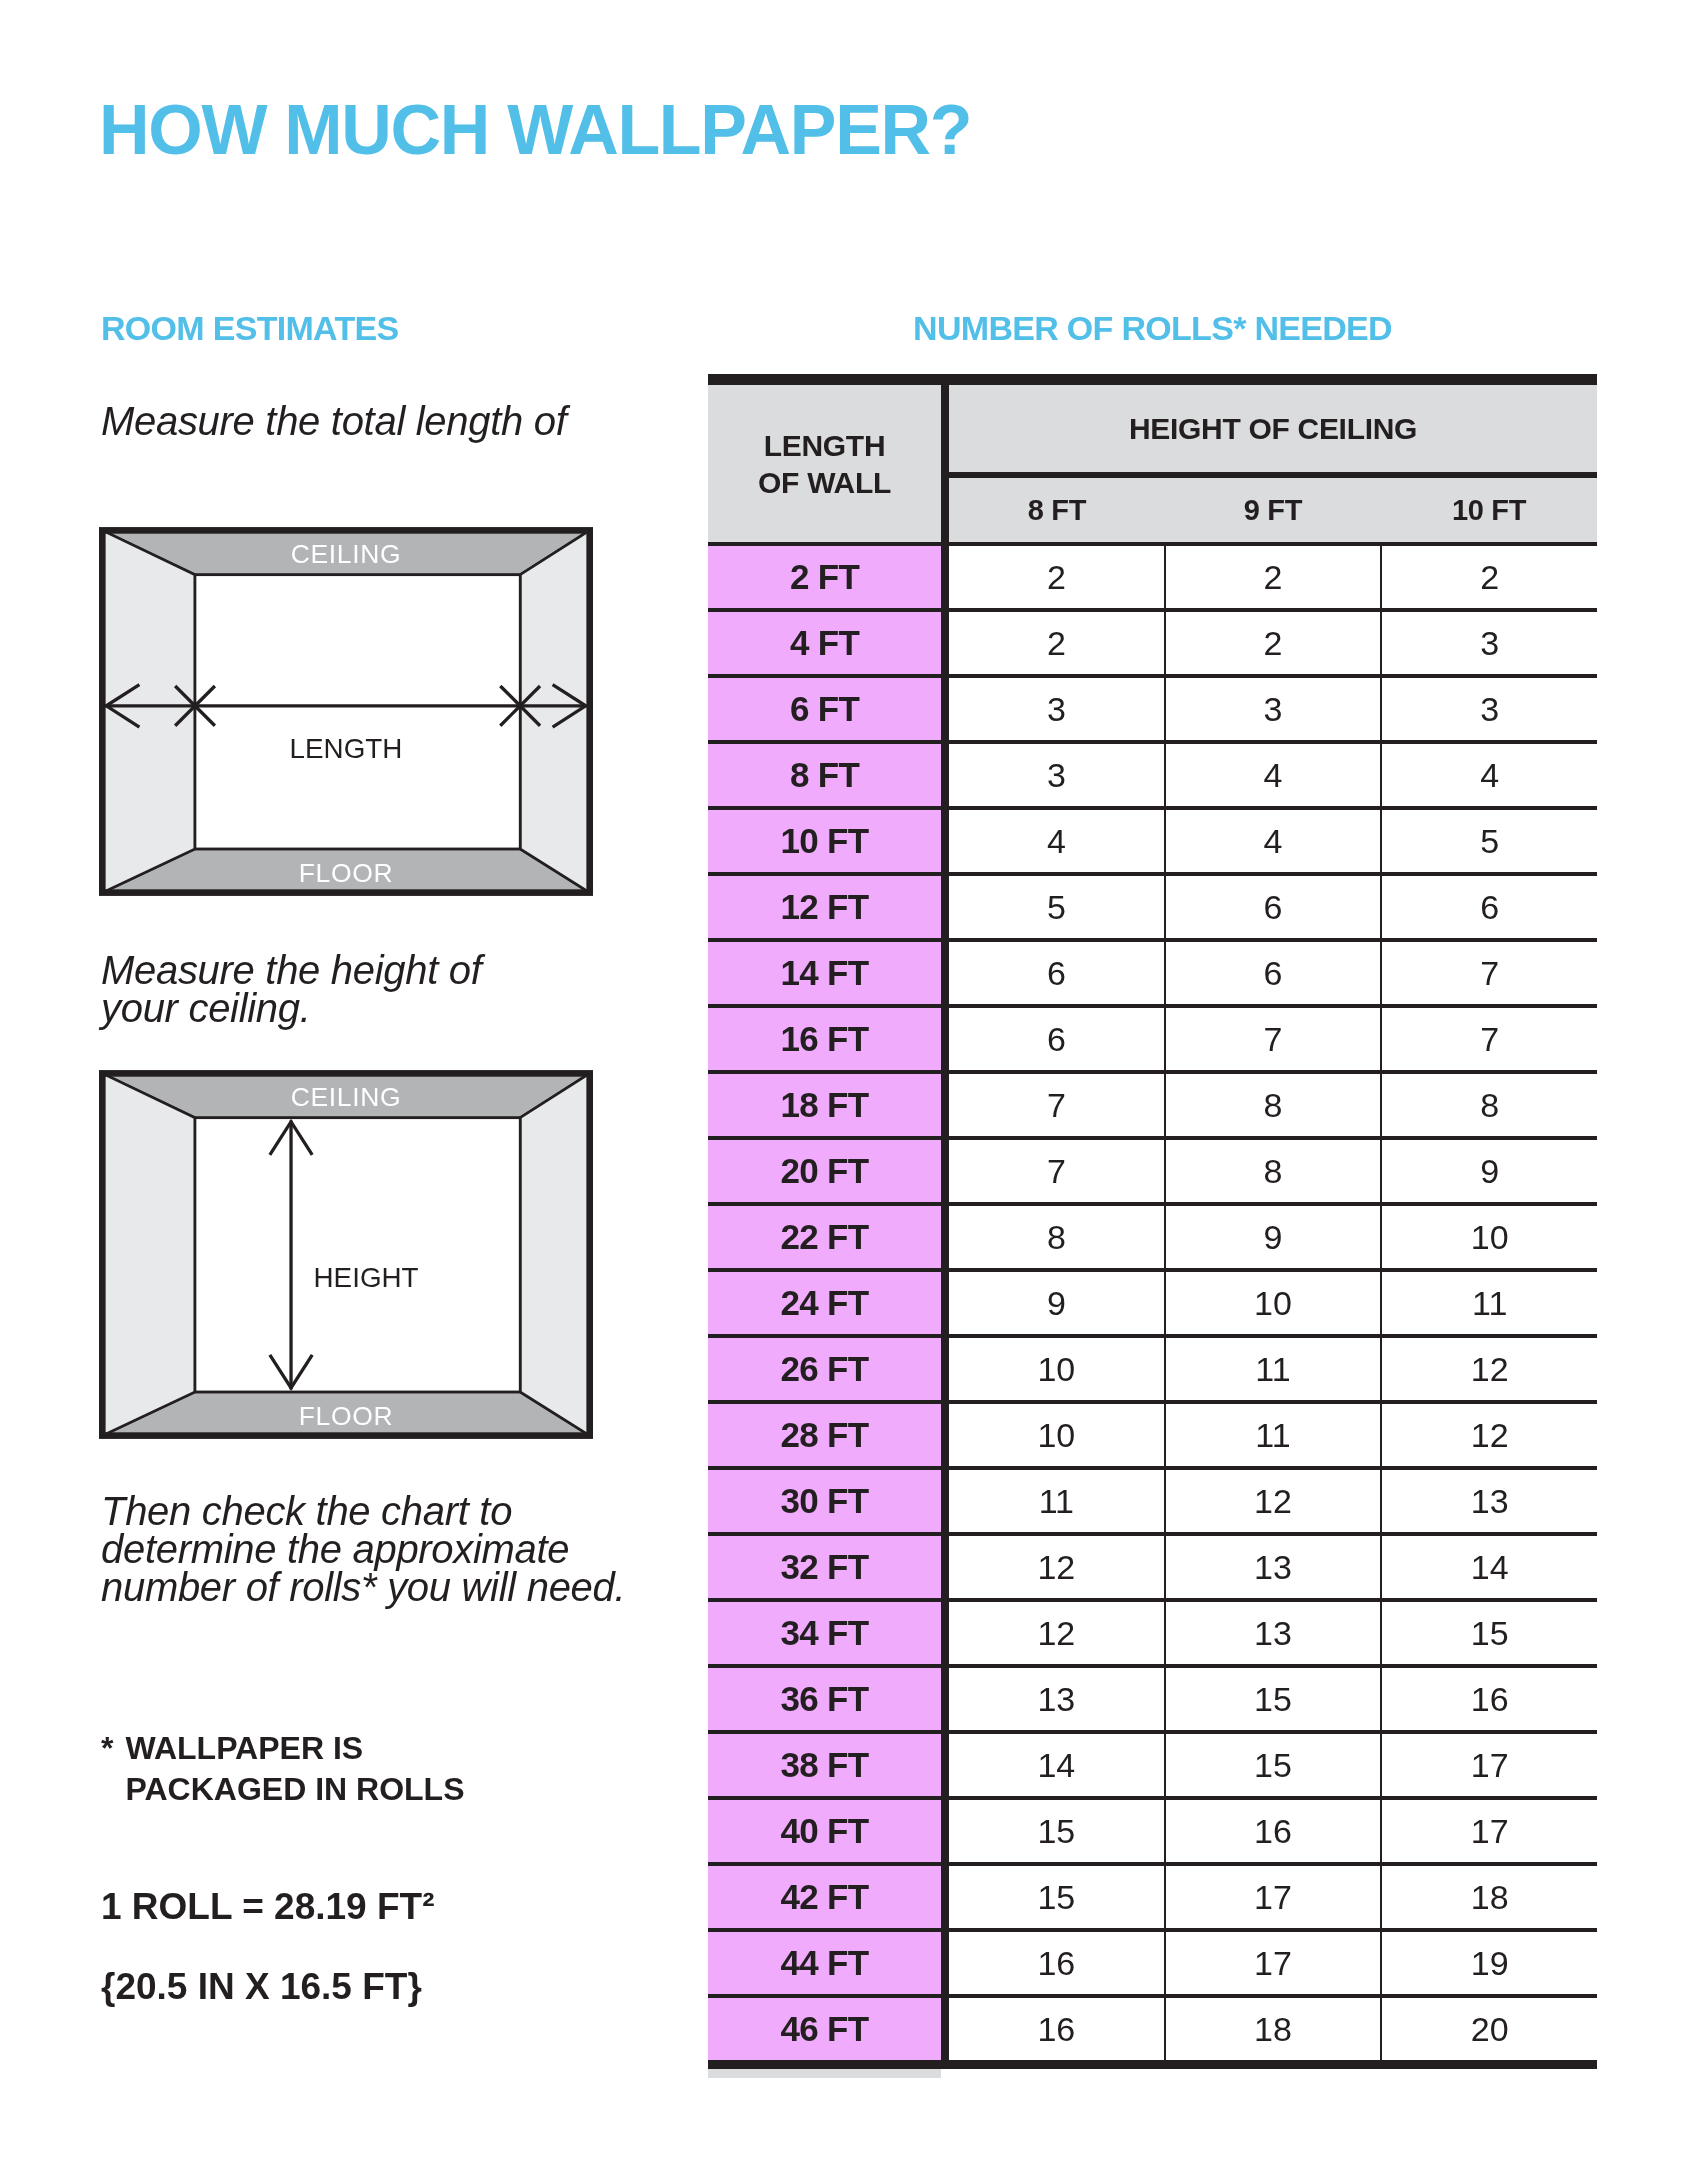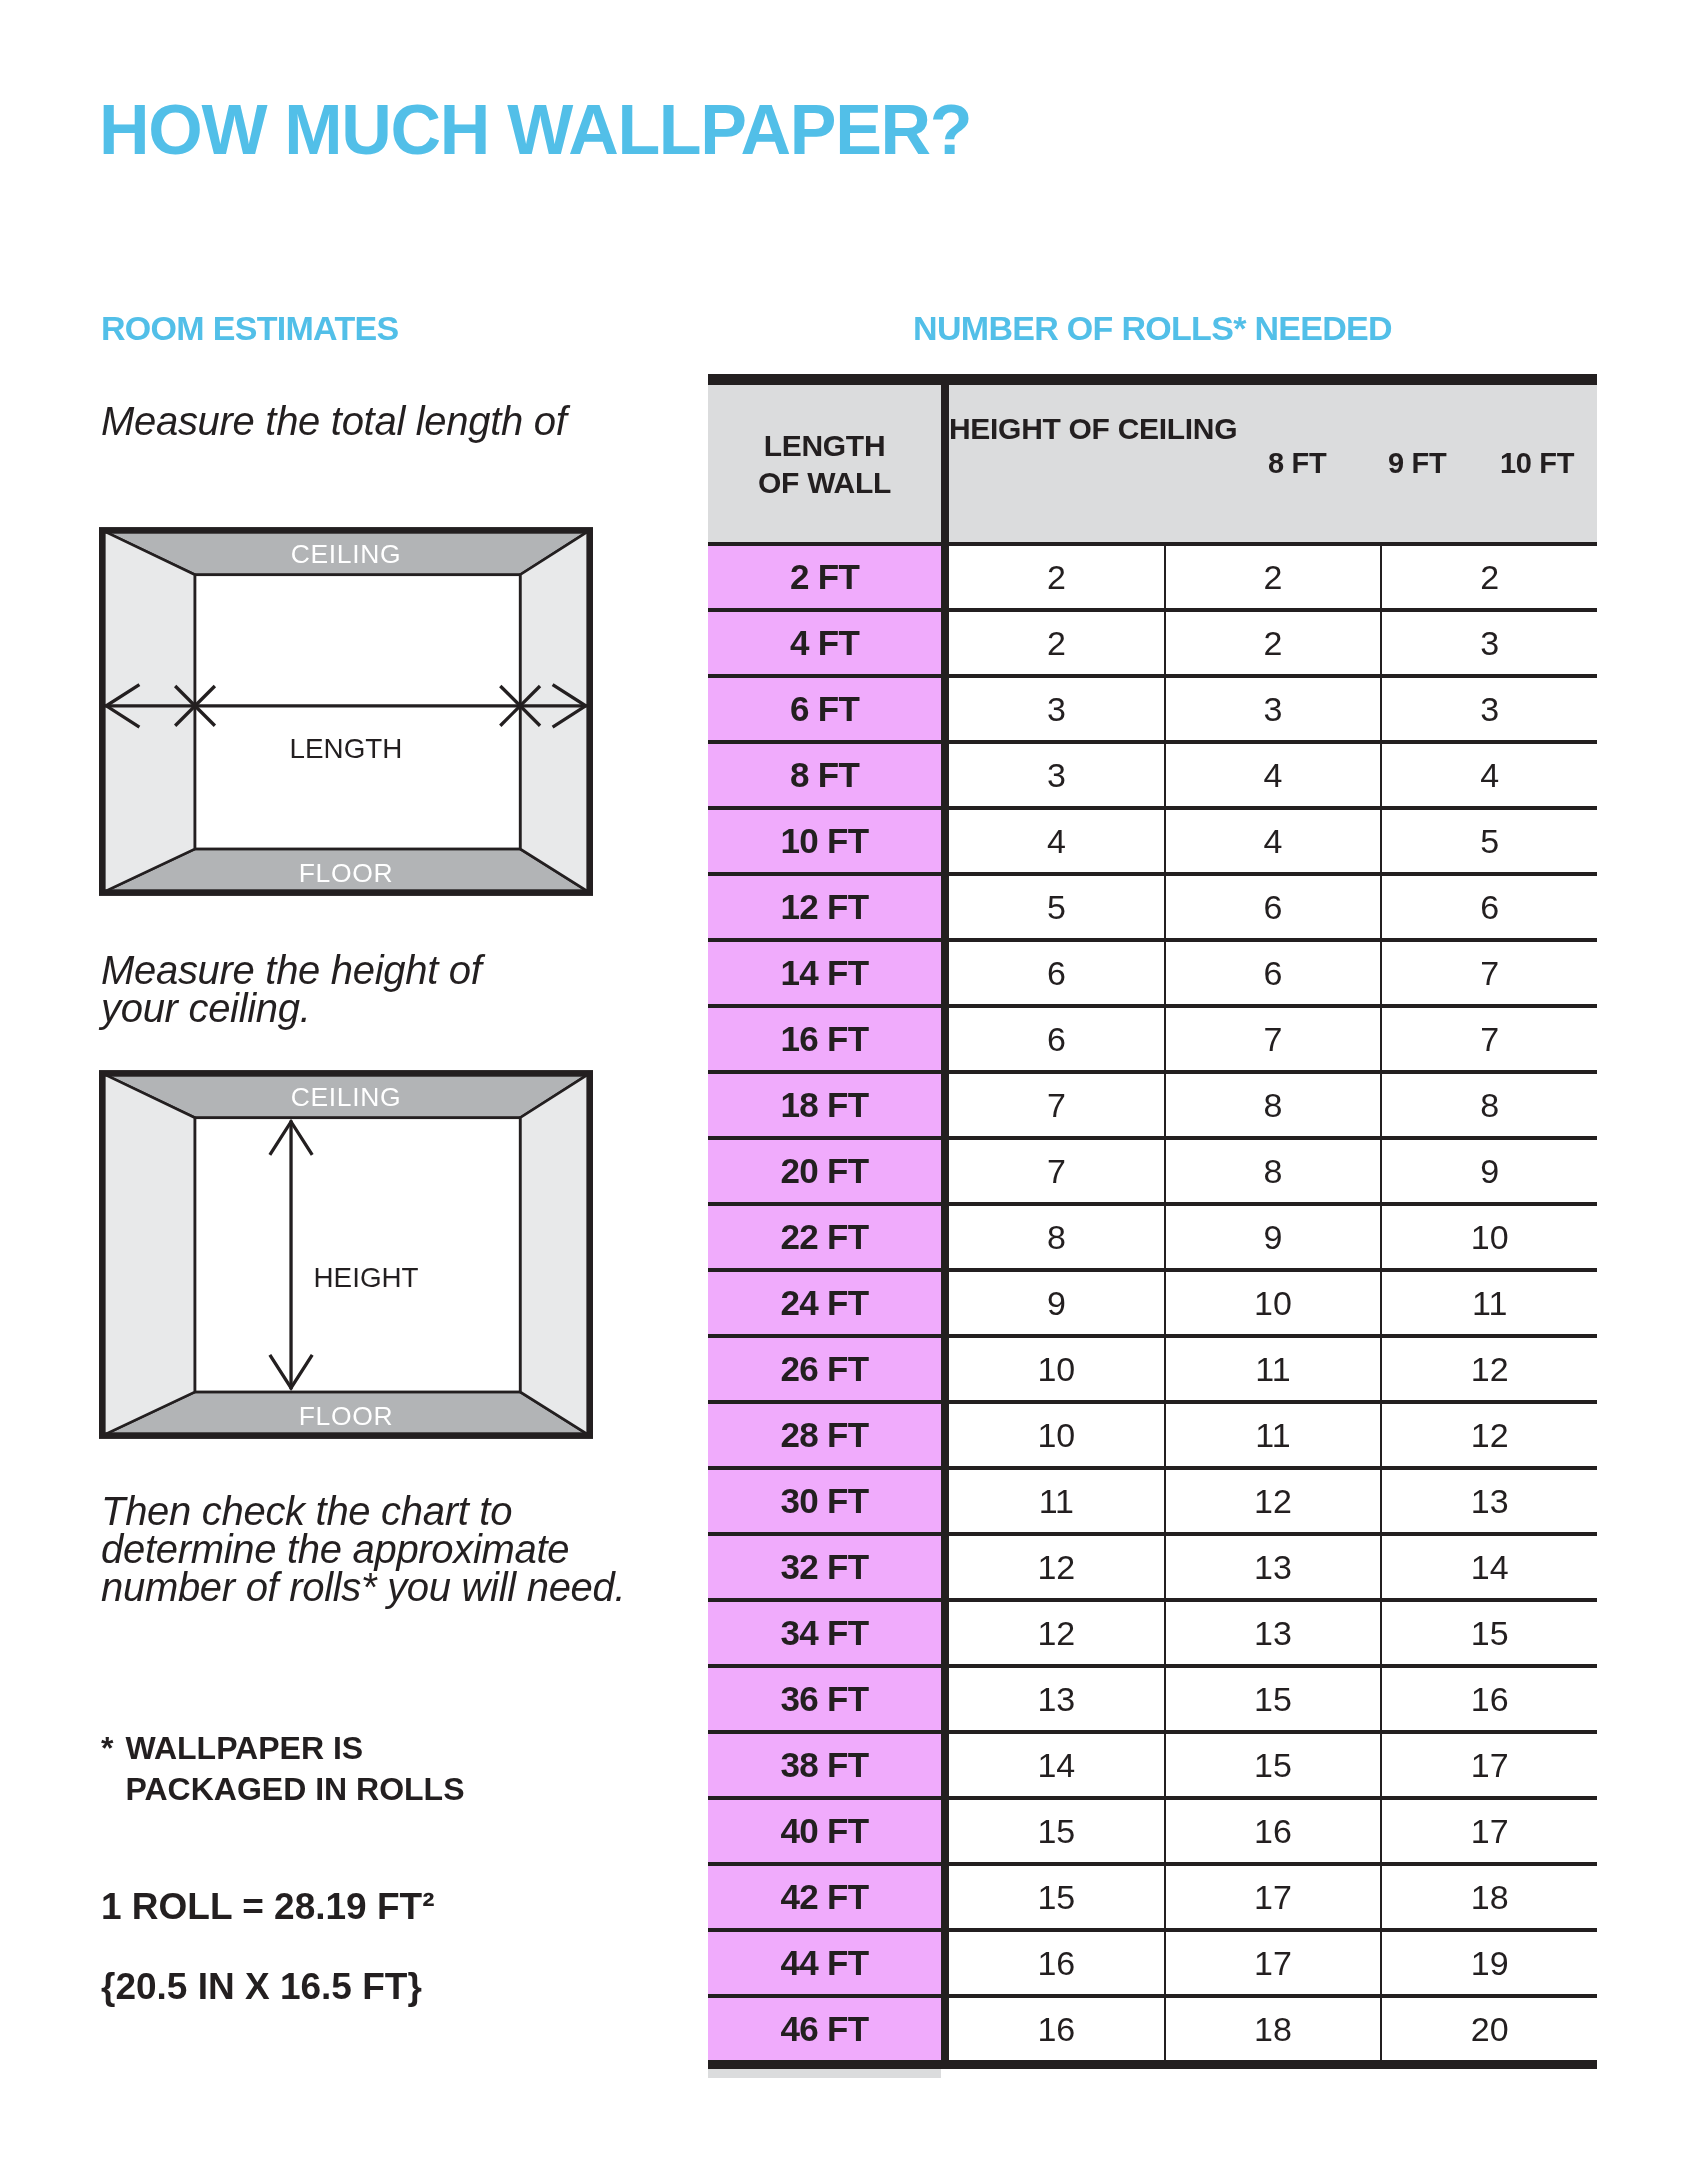--- a/index.html
+++ b/index.html
@@ -29,21 +29,21 @@
   .diagram{width:494px;height:369px;}
   .d1{left:99px;top:527px;}
   .d2{left:99px;top:1070px;}
 
   
   .rolls-table{left:708px;top:374px;width:889px;}
   .topbar{height:11.2px;background:#231F20;}
   .thead{display:flex;height:157px;background:#DBDCDD;}
   .corner{width:233px;display:flex;flex-direction:column;justify-content:center;align-items:center;
           font-weight:bold;font-size:30px;line-height:37px;letter-spacing:-0.3px;}
-  .hright{flex:1;border-left:8.6px solid #231F20;display:flex;}
+  .hright{flex:1;border-left:8.6px solid #231F20;display:flex;flex-direction:column;}
   .hoc{height:87px;display:flex;align-items:center;justify-content:center;
        font-weight:bold;font-size:30px;letter-spacing:-0.3px;}
   .hdiv{height:6px;background:#231F20;}
   .hsub{flex:1;display:flex;}
   .hsubcell{flex:1;display:flex;align-items:center;justify-content:center;
             font-weight:bold;font-size:29px;letter-spacing:-0.3px;}
   .trow{display:flex;height:66px;border-top:4.6px solid #231F20;box-sizing:border-box;}
   .tlabel{width:233px;background:#f0abfc;display:flex;align-items:center;justify-content:center;
           font-weight:bold;font-size:35px;letter-spacing:-0.7px;}
   .tcells{flex:1;border-left:8.6px solid #231F20;display:flex;background:#ffffff;}

